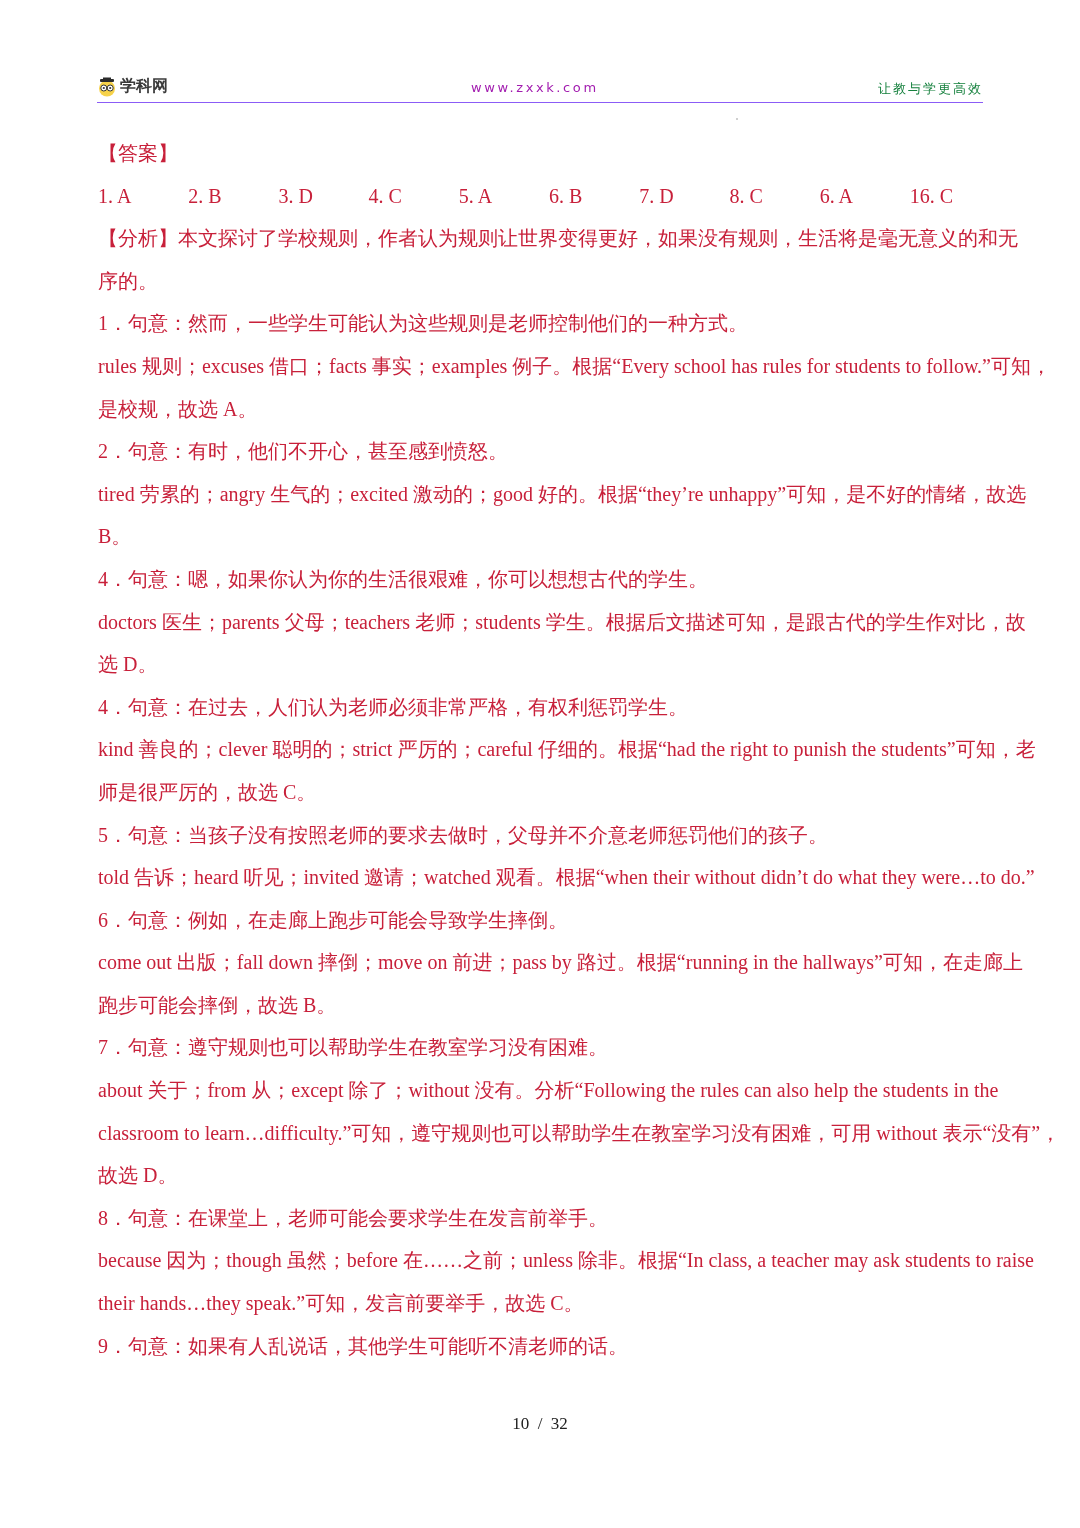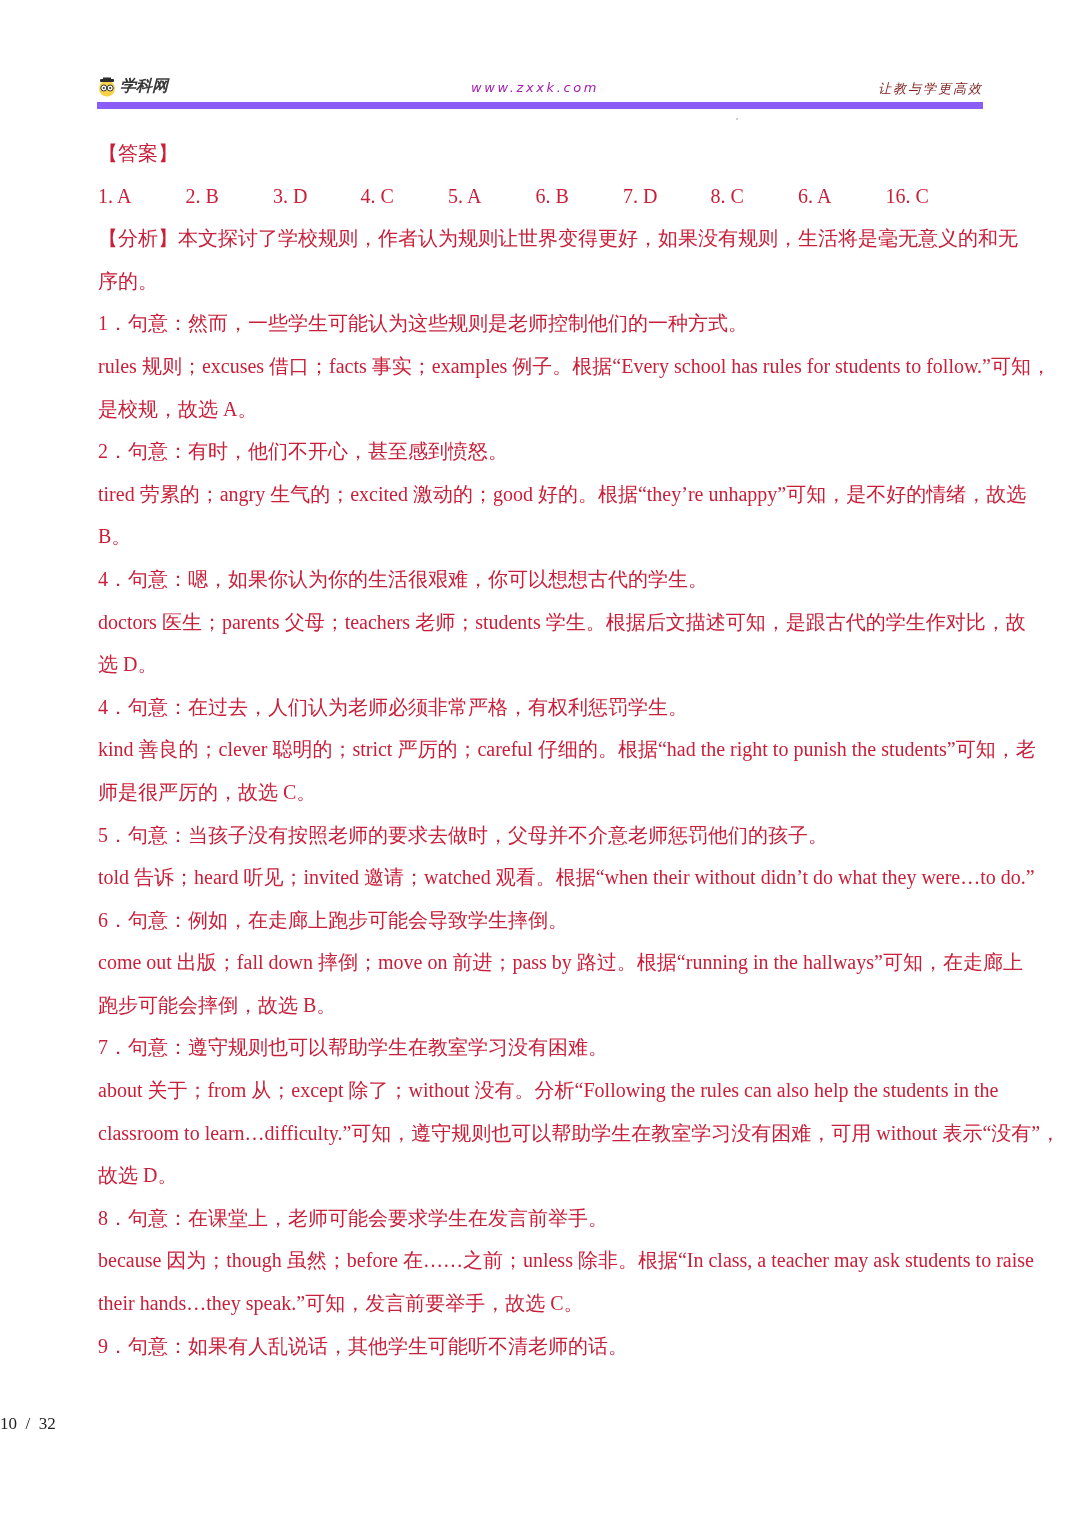--- a/index.html
+++ b/index.html
@@ -13,22 +13,21 @@
     position: relative;
     overflow: hidden;
     font-family: "Liberation Serif", "DejaVu Serif", serif;
   }
   .header {
     position: absolute;
     left: 97px;
     top: 74px;
     width: 886px;
     height: 28px;
-    border-bottom: 7px solid #8b5cf6;
-    font-style: italic;
+    border-bottom: 1px solid #8b5cf6;
   }
   .logo {
     position: absolute;
     left: 0;
     top: 2px;
     display: flex;
     align-items: center;
     gap: 3px;
   }
   .logo-icon {
@@ -53,49 +52,49 @@
     letter-spacing: 2.6px;
     color: #a21caf;
   }
   .slogan {
     position: absolute;
     right: 0;
     top: 6px;
     font-family: "DejaVu Sans", sans-serif;
     font-size: 13px;
     letter-spacing: 2px;
-    color: #7f1d1d;
+    color: #15803d;
   }
   .content {
     position: absolute;
     left: 98px;
     top: 132px;
     width: 886px;
     color: #c8203a;
     font-size: 20px;
   }
   .line {
     height: 42.6px;
     line-height: 42.6px;
     white-space: nowrap;
   }
   .answers {
     display: flex;
-    gap: 8px;
+    gap: 16px;
   }
   .answer-item {
     width: 79.5px;
     display: inline-block;
   }
   .page-number {
     position: absolute;
     left: 0;
     width: 1080px;
     top: 1414px;
-    text-align: left;
+    text-align: center;
     font-size: 17px;
     color: #222222;
   }
   .stray-dot {
     position: absolute;
     left: 736px;
     top: 118px;
     width: 2px;
     height: 2px;
     background: #cfcfcf;

